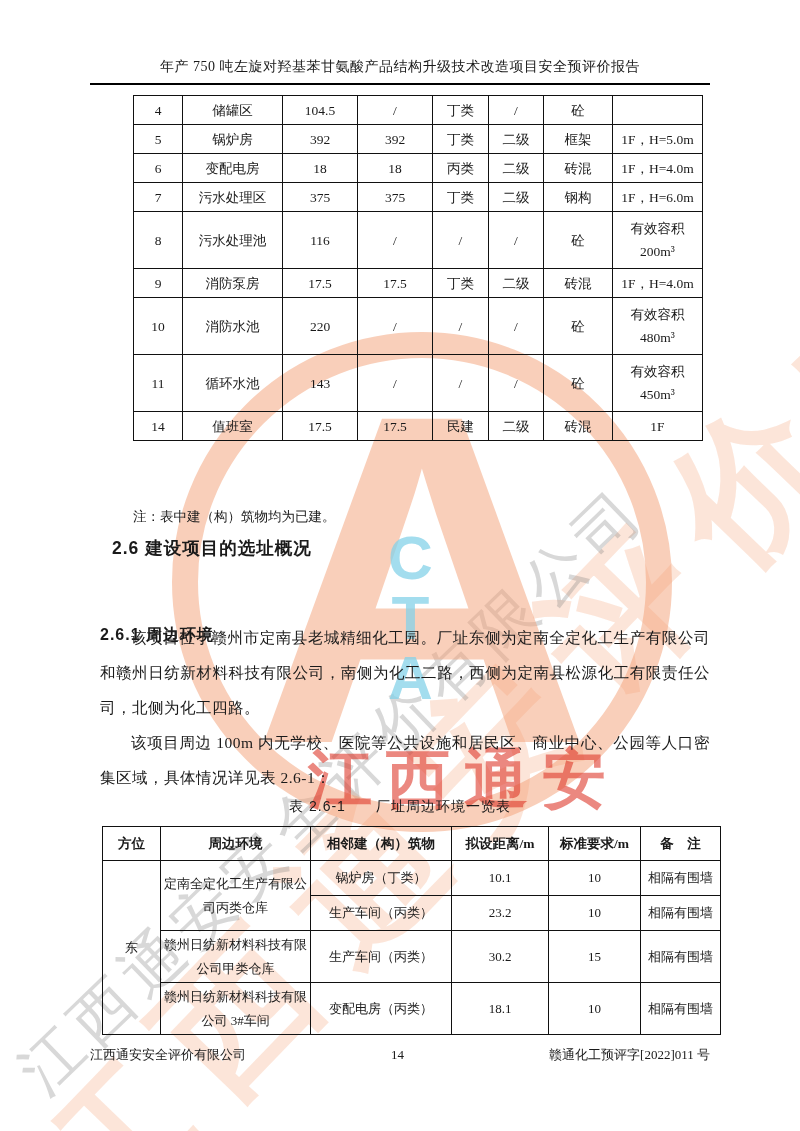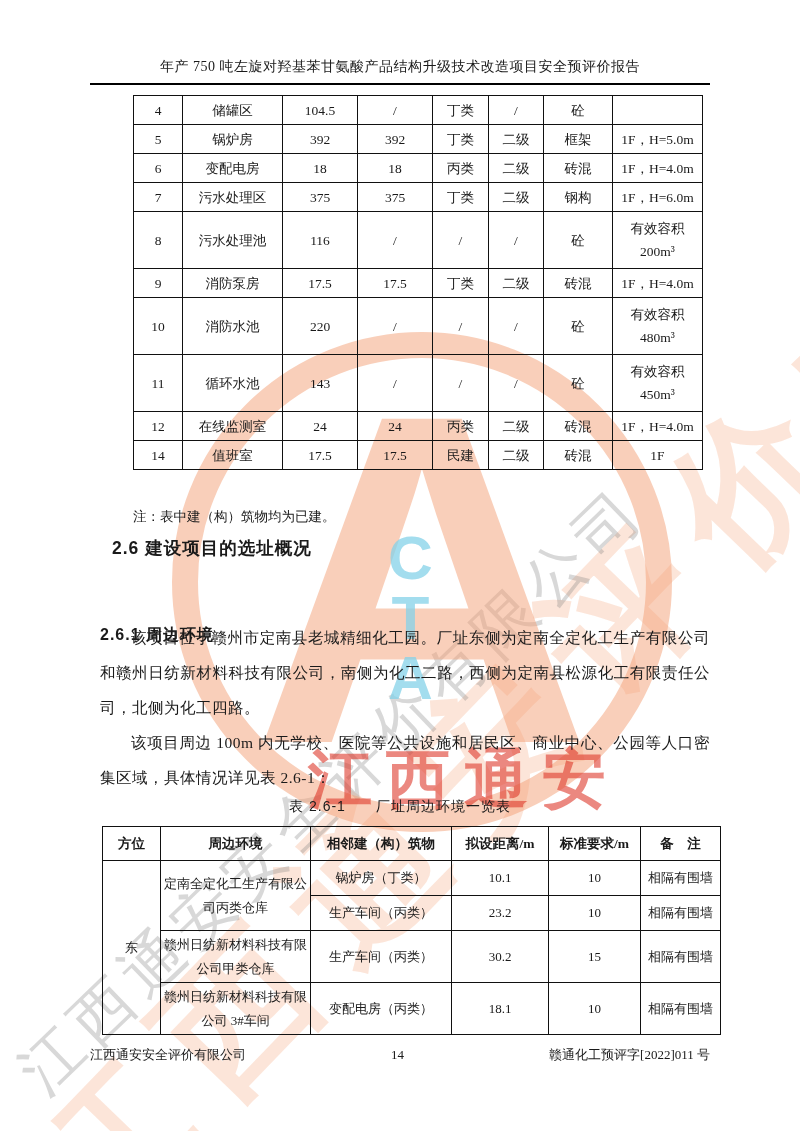--- a/index.html
+++ b/index.html
@@ -191,30 +191,20 @@
           <tr class="tall">
             <td>11</td>
             <td>循环水池</td>
             <td>143</td>
             <td>/</td>
             <td>/</td>
             <td>/</td>
             <td>砼</td>
             <td>有效容积
 450m³</td>
-          </tr>
-          <tr>
-            <td>12</td>
-            <td>在线监测室</td>
-            <td>24</td>
-            <td>24</td>
-            <td>丙类</td>
-            <td>二级</td>
-            <td>砖混</td>
-            <td>1F，H=4.0m</td>
           </tr>
           <tr>
             <td>14</td>
             <td>值班室</td>
             <td>17.5</td>
             <td>17.5</td>
             <td>民建</td>
             <td>二级</td>
             <td>砖混</td>
             <td>1F</td>

